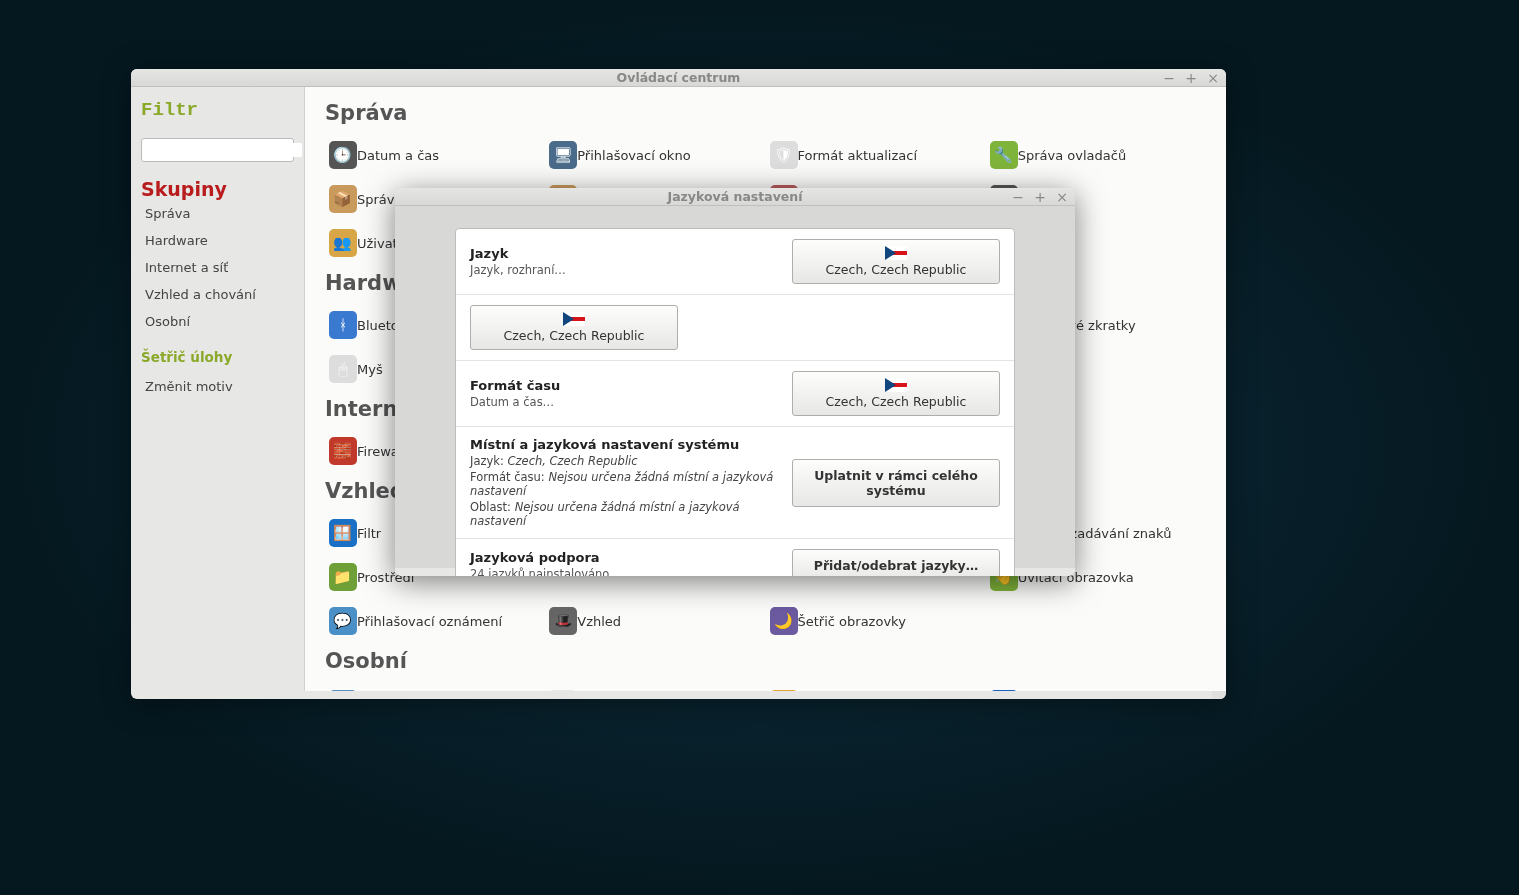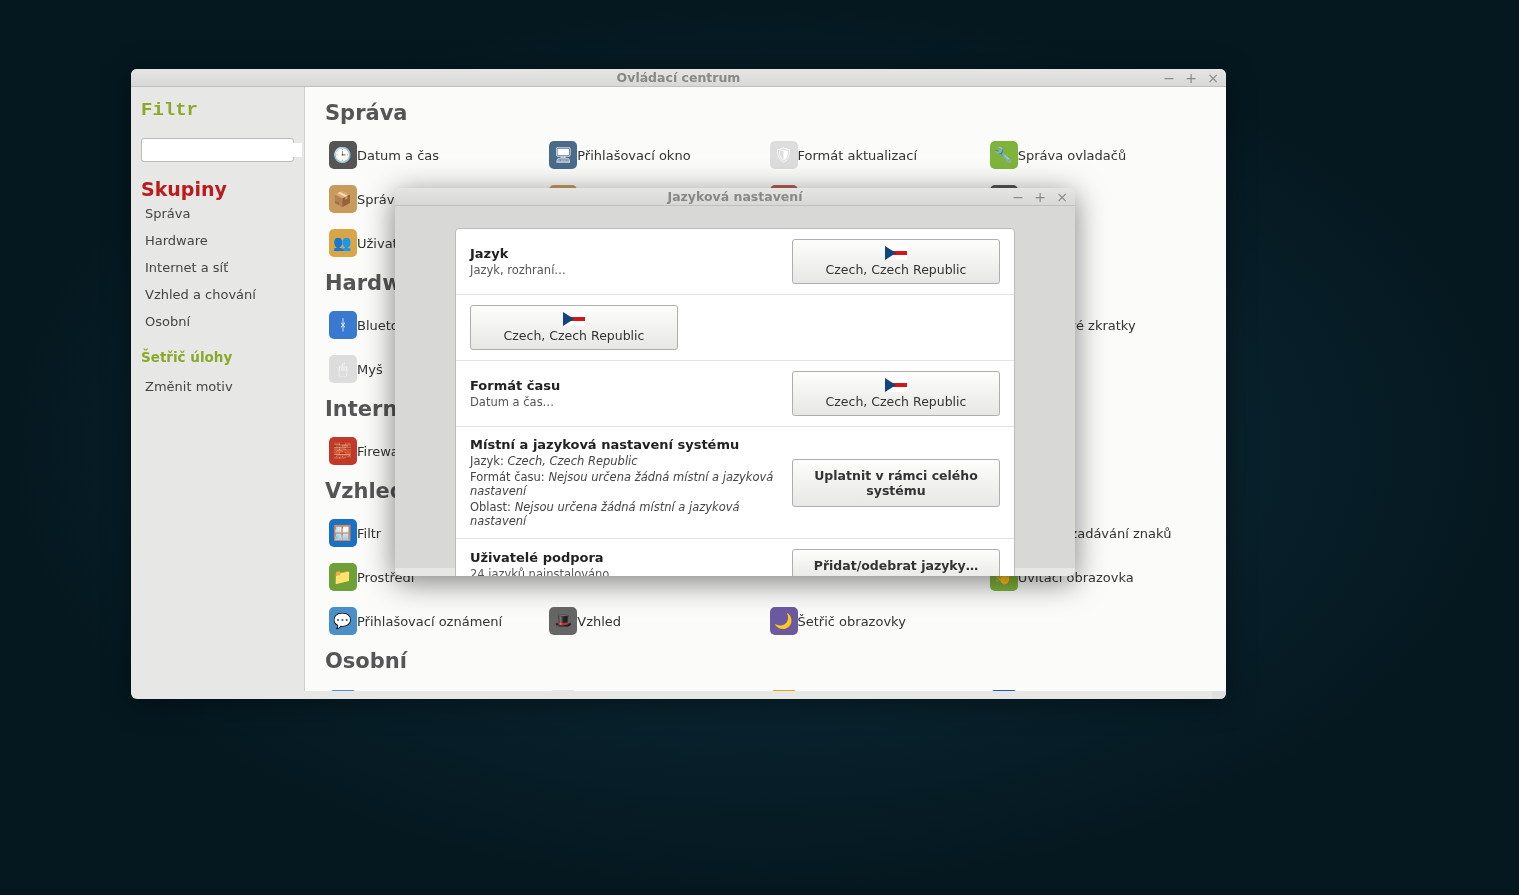--- a/index.html
+++ b/index.html
@@ -286,21 +286,21 @@
         </div>
         <div class="right">
           <button class="btn flat">
             <span>Uplatnit v rámci celého systému</span>
           </button>
         </div>
       </div>
 
       <div class="row">
         <div class="left">
-          <div class="rlabel">Uživatelé podpora</div>
+          <div class="rlabel">Jazyková podpora</div>
           <div class="rsub">24 jazyků nainstalováno</div>
         </div>
         <div class="right">
           <button class="btn flat">
             <span>Přidat/odebrat jazyky…</span>
           </button>
         </div>
       </div>
 
     </div>

